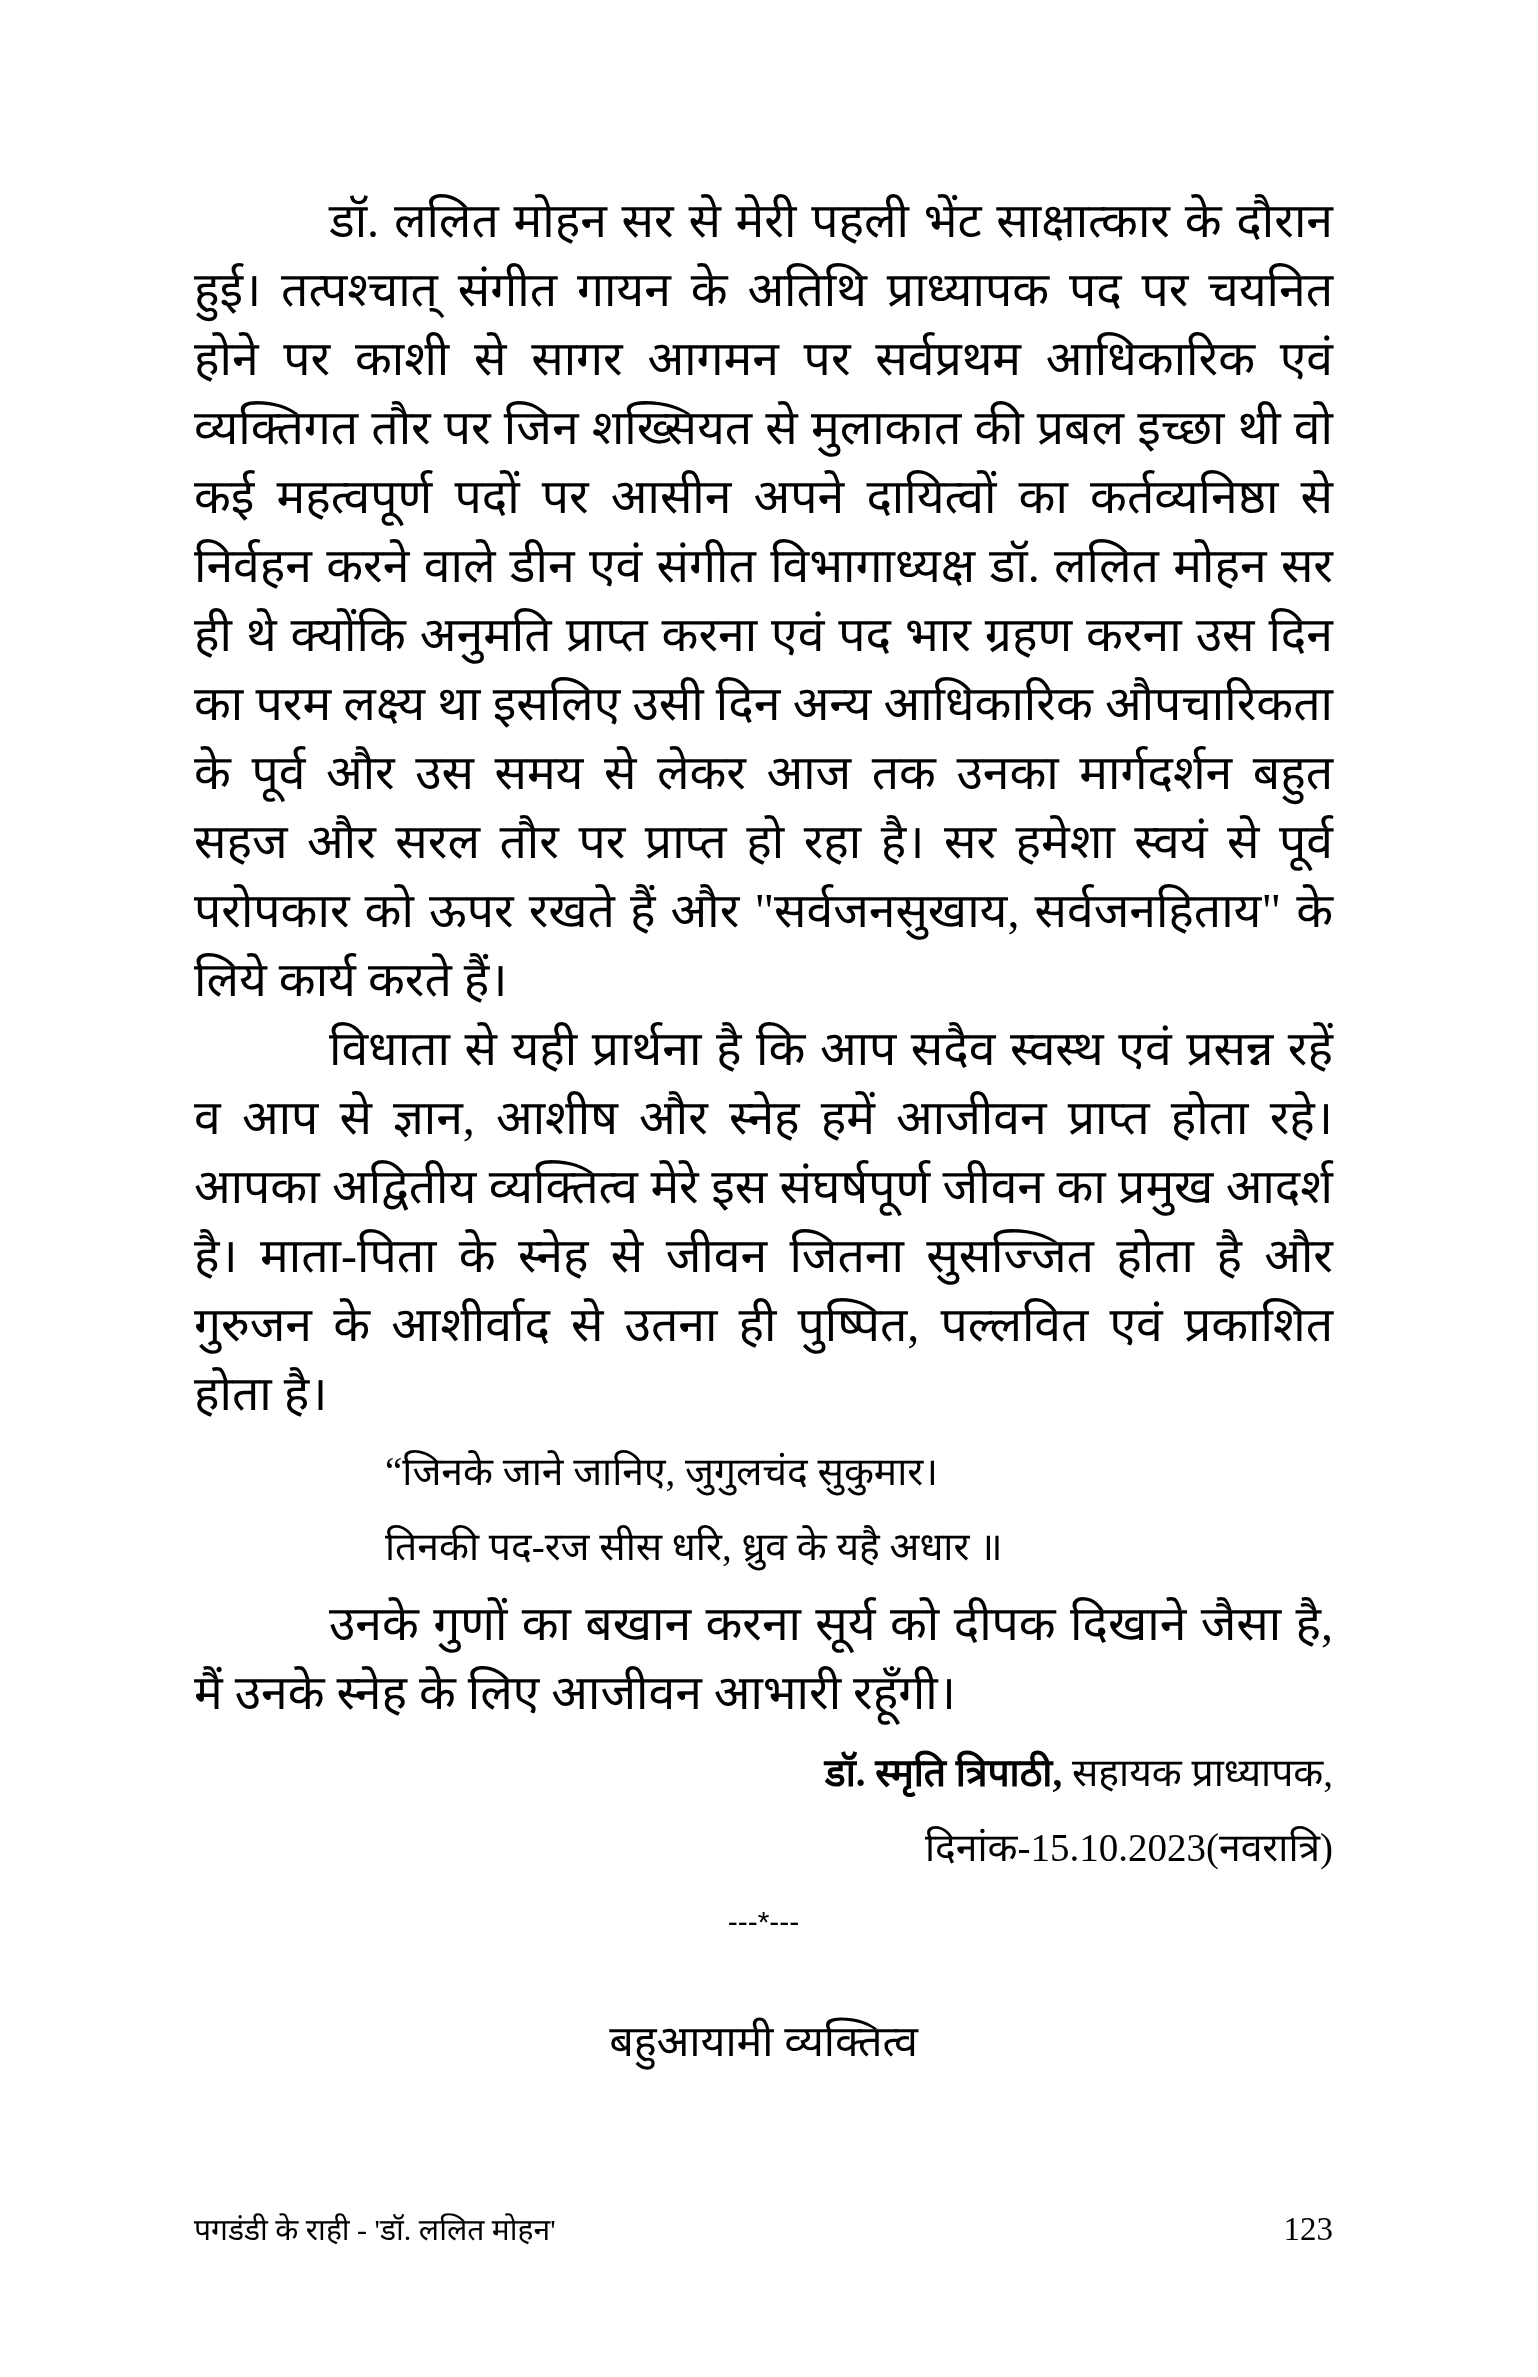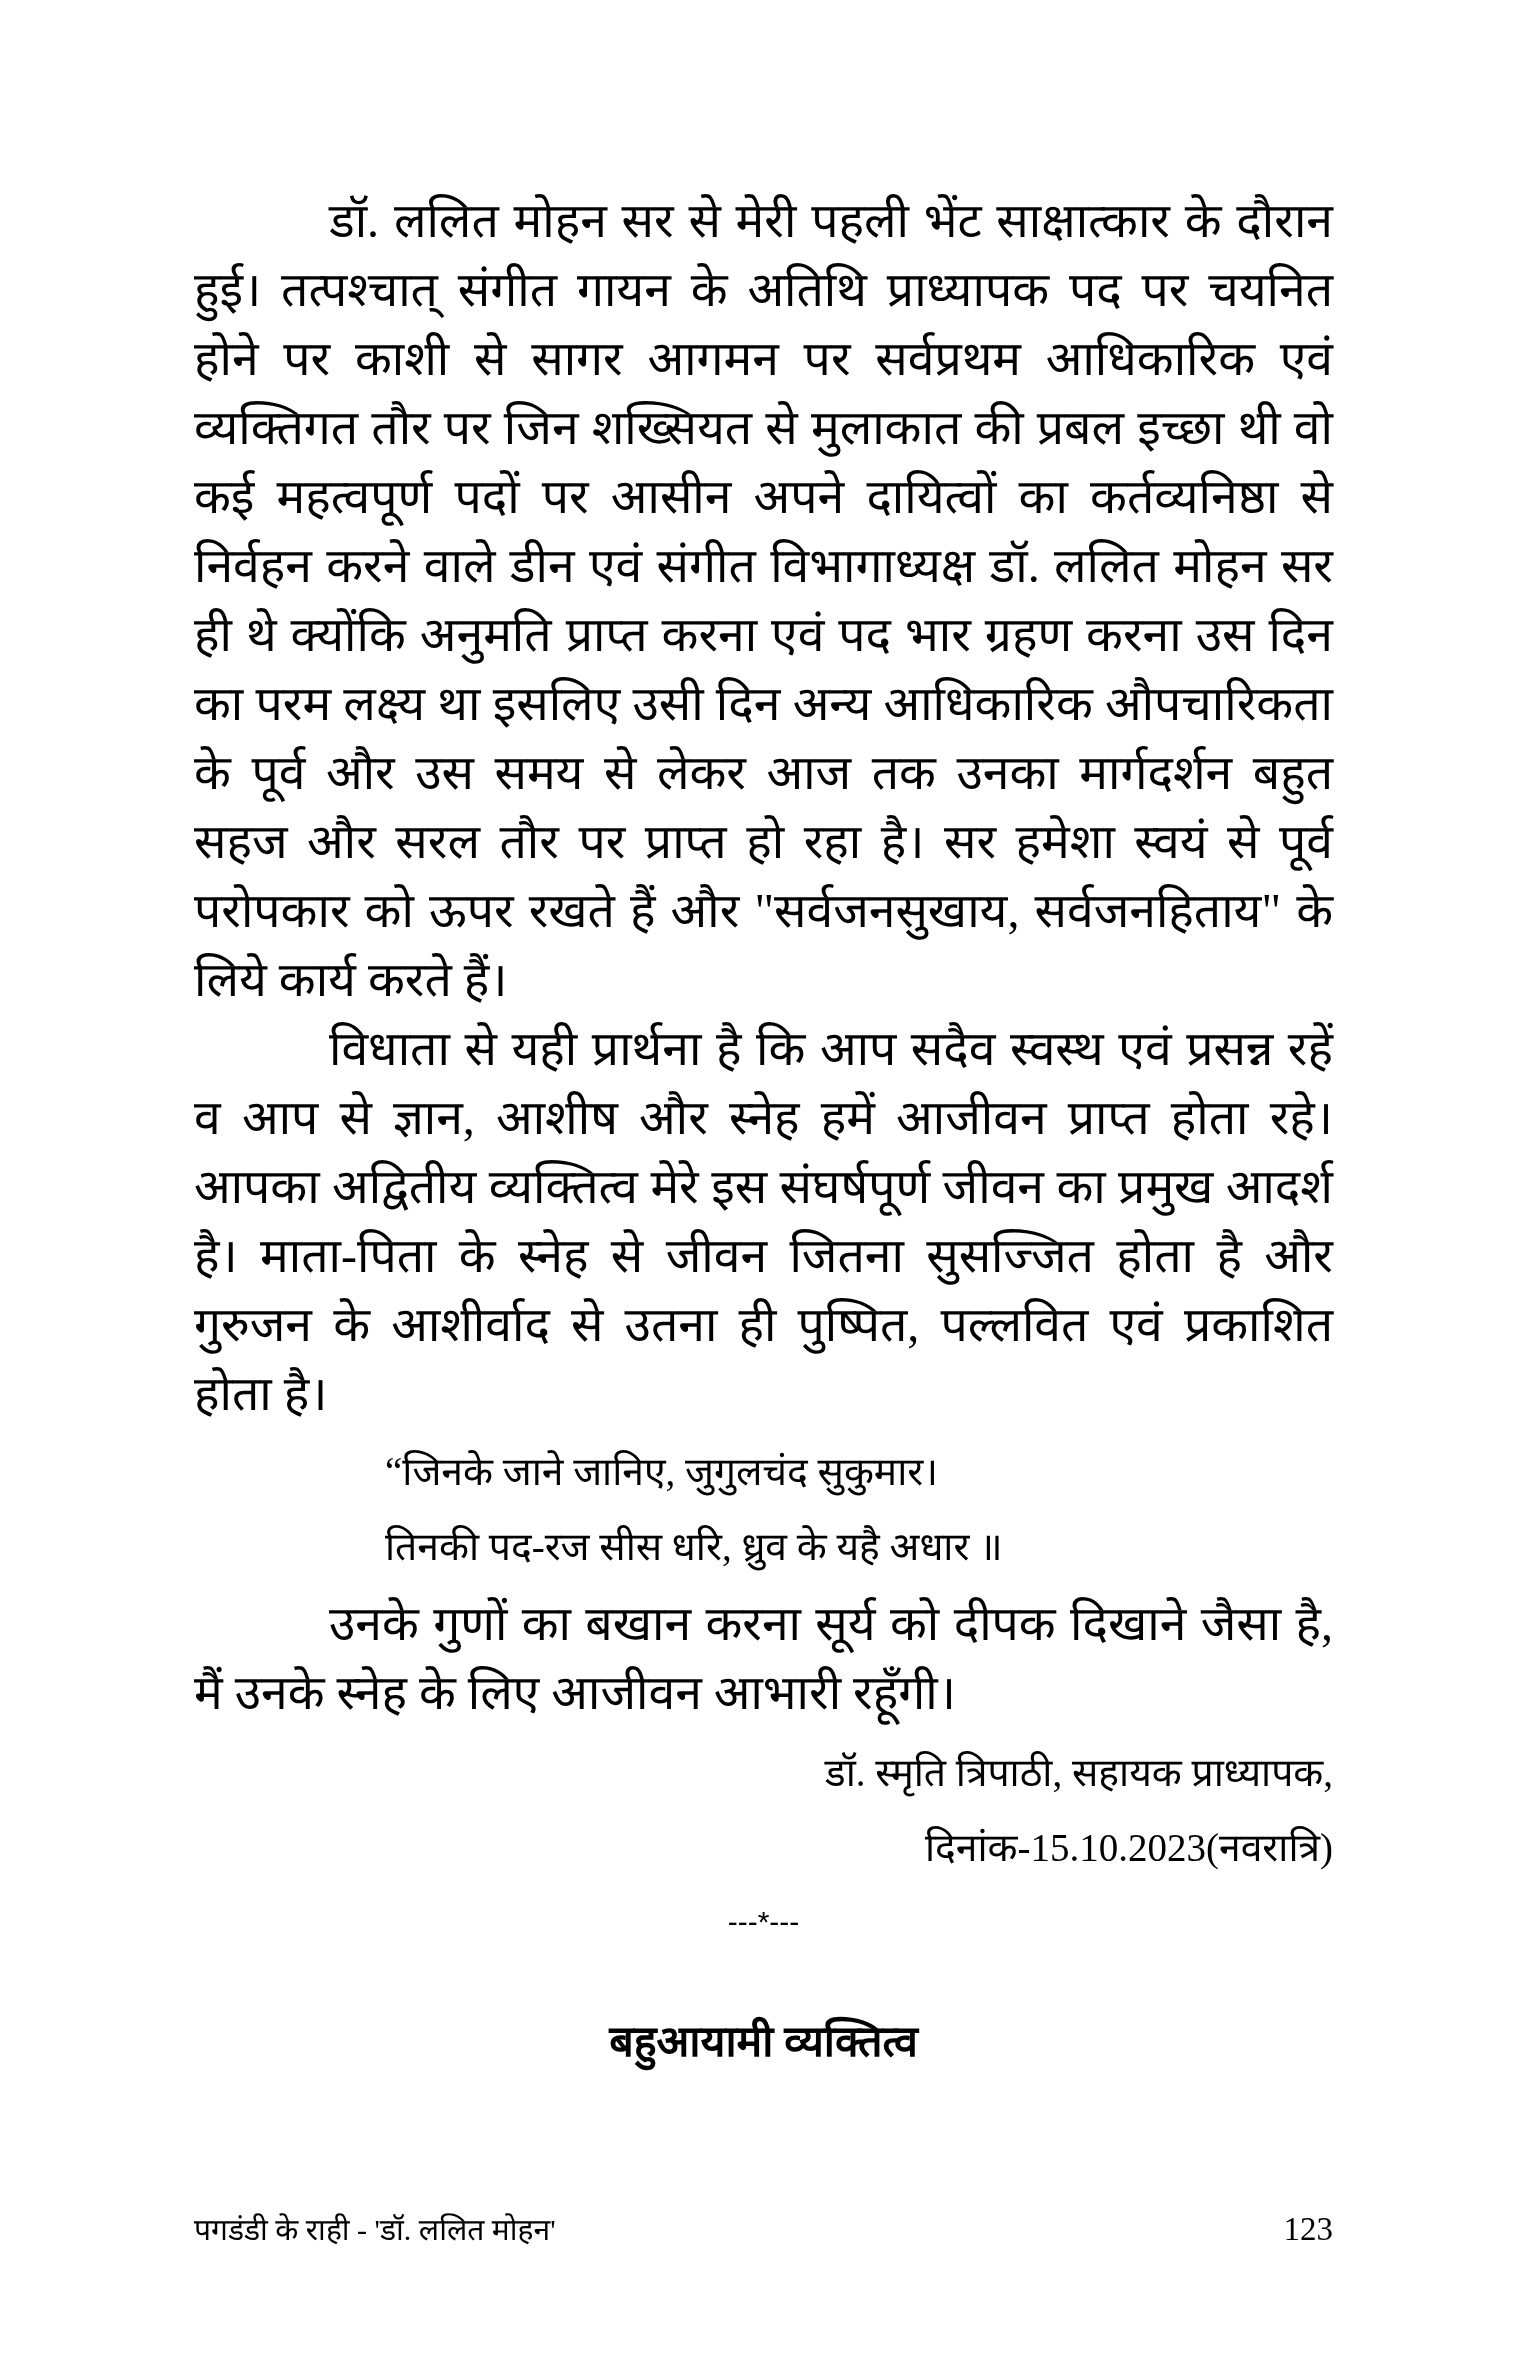--- a/index.html
+++ b/index.html
@@ -36,32 +36,32 @@
       line-height: 75px;
     }
     .poem-line { display: block; }
     .signature {
       text-align: right;
       font-size: 39px;
       line-height: 75px;
       margin-top: 7.5px;
     }
     .signature .line { display: block; }
-    .bold { font-weight: normal; text-align: right; }
+    .bold { font-weight: bold; text-align: right; }
     .separator {
       text-align: center;
       font-size: 30px;
       margin-top: 20.5px;
       height: 56px;
       font-family: "Liberation Sans", "DejaVu Sans", sans-serif;
     }
     .section-title {
       text-align: center;
       font-size: 43px;
-      font-weight: bold;
+      font-weight: normal;
       margin-top: 48px;
       margin-bottom: 20.5px;
       line-height: 65px;
     }
     .footer {
       position: absolute;
       left: 194px;
       top: 2208px;
       width: 1139px;
       display: flex;

